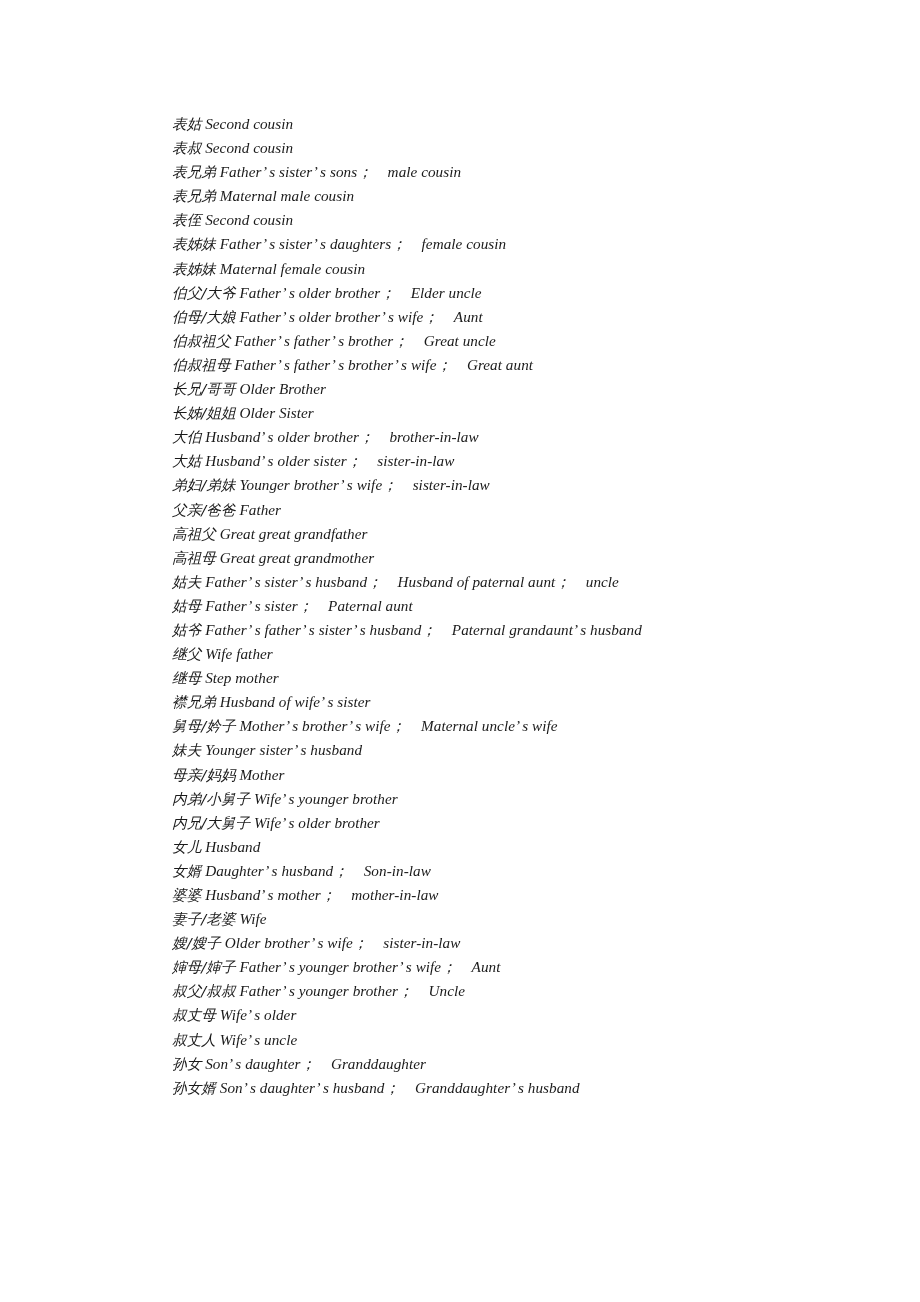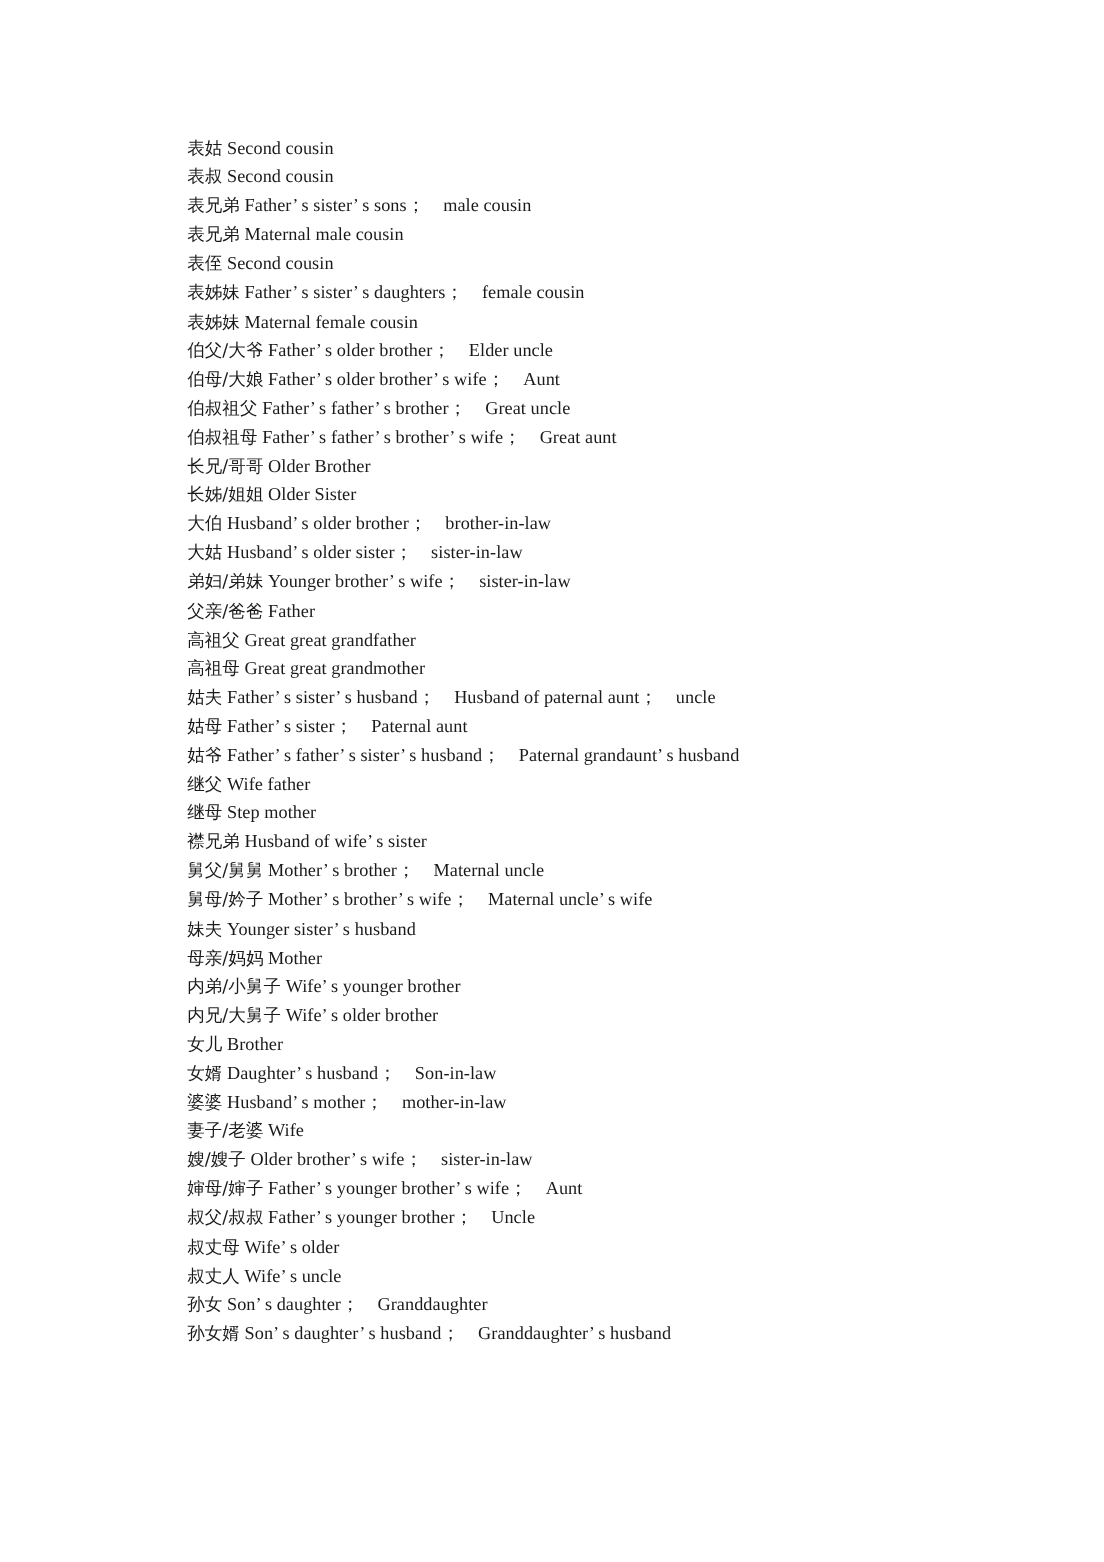--- a/index.html
+++ b/index.html
@@ -15,23 +15,24 @@
     color: #000000;
   }
   #page {
     position: relative;
     width: 920px;
     height: 1302px;
     background: #ffffff;
   }
   #glossary {
     position: absolute;
-    left: 156px;
+    left: 172px;
     top: 112px;
     width: 700px;
+    font-style: italic;
   }
   .entry {
     font-size: 15.2px;
     line-height: 24.1px;
     white-space: pre;
     color: #1a1a1a;
     letter-spacing: 0.05px;
   }
   .entry .zh {
     font-family: "DejaVu Sans", "Liberation Sans", sans-serif;
@@ -61,27 +62,26 @@
       <div class="entry"><span class="zh">弟妇/弟妹</span> <span class="en">Younger brother’ s wife；　sister-in-law</span></div>
       <div class="entry"><span class="zh">父亲/爸爸</span> <span class="en">Father</span></div>
       <div class="entry"><span class="zh">高祖父</span> <span class="en">Great great grandfather</span></div>
       <div class="entry"><span class="zh">高祖母</span> <span class="en">Great great grandmother</span></div>
       <div class="entry"><span class="zh">姑夫</span> <span class="en">Father’ s sister’ s husband；　Husband of paternal aunt；　uncle</span></div>
       <div class="entry"><span class="zh">姑母</span> <span class="en">Father’ s sister；　Paternal aunt</span></div>
       <div class="entry"><span class="zh">姑爷</span> <span class="en">Father’ s father’ s sister’ s husband；　Paternal grandaunt’ s husband</span></div>
       <div class="entry"><span class="zh">继父</span> <span class="en">Wife father</span></div>
       <div class="entry"><span class="zh">继母</span> <span class="en">Step mother</span></div>
       <div class="entry"><span class="zh">襟兄弟</span> <span class="en">Husband of wife’ s sister</span></div>
-      <div class="entry"><span class="zh">舅父/舅舅</span> <span class="en">Mother’ s brother；　Maternal uncle</span></div>
       <div class="entry"><span class="zh">舅母/妗子</span> <span class="en">Mother’ s brother’ s wife；　Maternal uncle’ s wife</span></div>
       <div class="entry"><span class="zh">妹夫</span> <span class="en">Younger sister’ s husband</span></div>
       <div class="entry"><span class="zh">母亲/妈妈</span> <span class="en">Mother</span></div>
       <div class="entry"><span class="zh">内弟/小舅子</span> <span class="en">Wife’ s younger brother</span></div>
       <div class="entry"><span class="zh">内兄/大舅子</span> <span class="en">Wife’ s older brother</span></div>
-      <div class="entry"><span class="zh">女儿</span> <span class="en">Brother</span></div>
+      <div class="entry"><span class="zh">女儿</span> <span class="en">Husband</span></div>
       <div class="entry"><span class="zh">女婿</span> <span class="en">Daughter’ s husband；　Son-in-law</span></div>
       <div class="entry"><span class="zh">婆婆</span> <span class="en">Husband’ s mother；　mother-in-law</span></div>
       <div class="entry"><span class="zh">妻子/老婆</span> <span class="en">Wife</span></div>
       <div class="entry"><span class="zh">嫂/嫂子</span> <span class="en">Older brother’ s wife；　sister-in-law</span></div>
       <div class="entry"><span class="zh">婶母/婶子</span> <span class="en">Father’ s younger brother’ s wife；　Aunt</span></div>
       <div class="entry"><span class="zh">叔父/叔叔</span> <span class="en">Father’ s younger brother；　Uncle</span></div>
       <div class="entry"><span class="zh">叔丈母</span> <span class="en">Wife’ s older</span></div>
       <div class="entry"><span class="zh">叔丈人</span> <span class="en">Wife’ s uncle</span></div>
       <div class="entry"><span class="zh">孙女</span> <span class="en">Son’ s daughter；　Granddaughter</span></div>
       <div class="entry"><span class="zh">孙女婿</span> <span class="en">Son’ s daughter’ s husband；　Granddaughter’ s husband</span></div>

